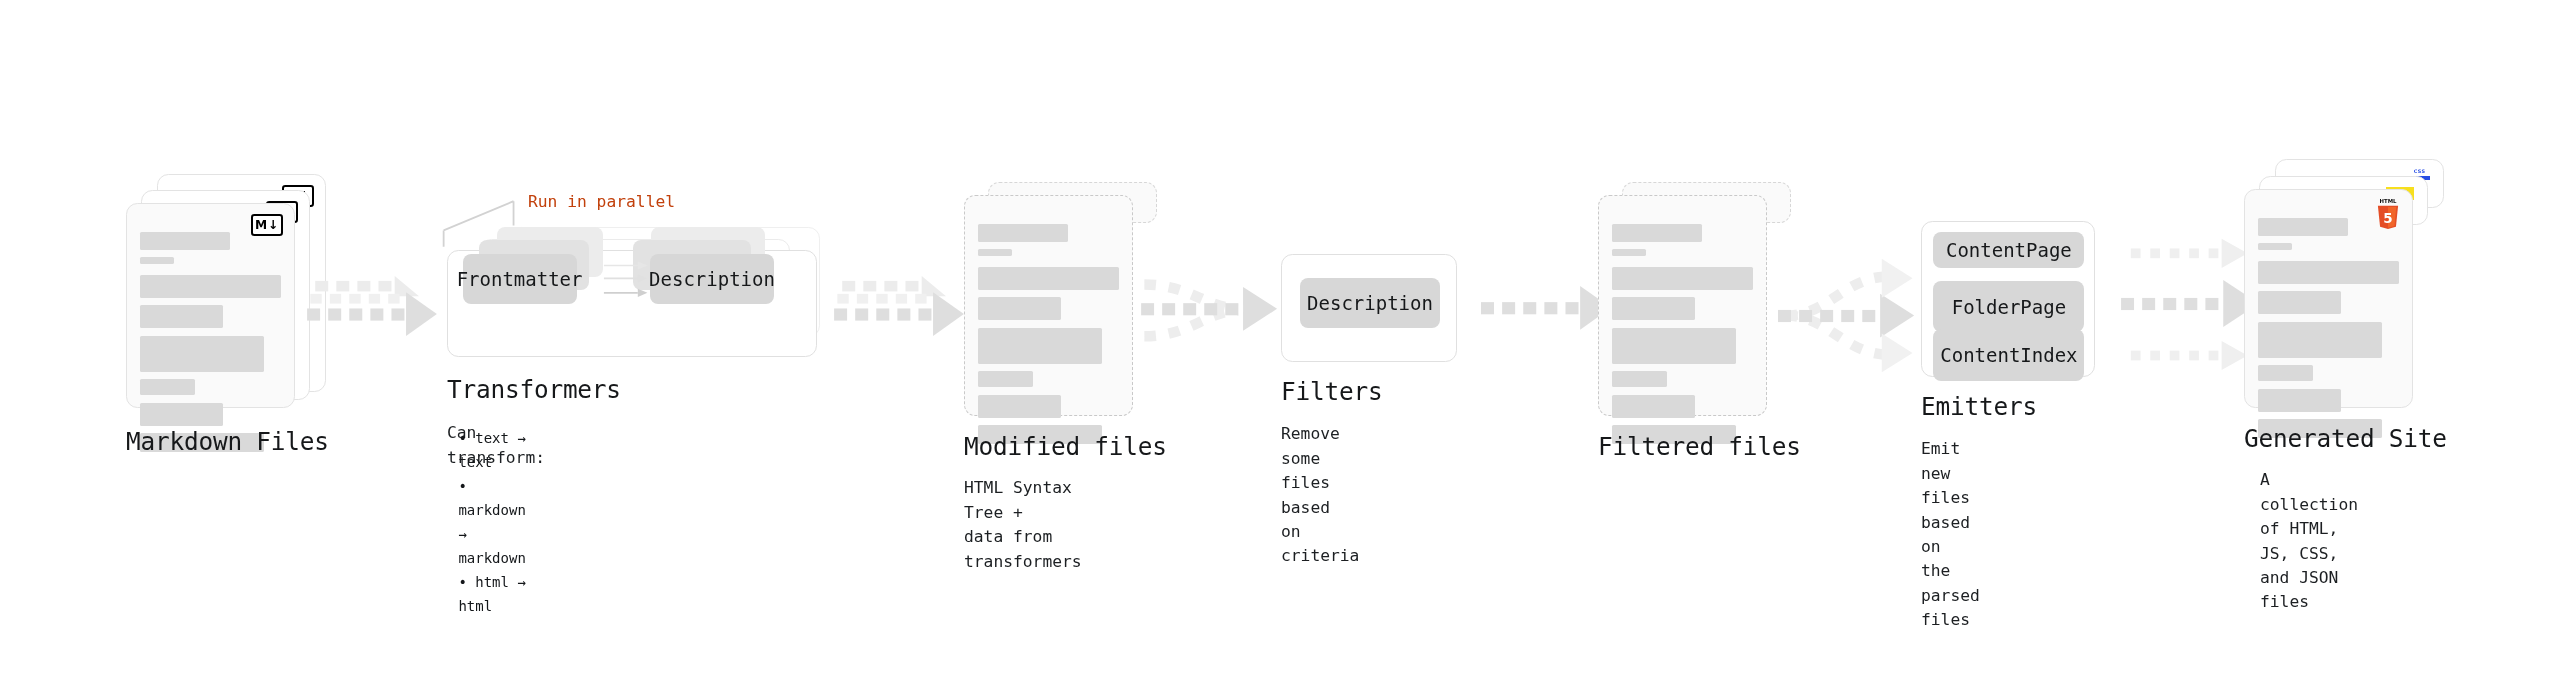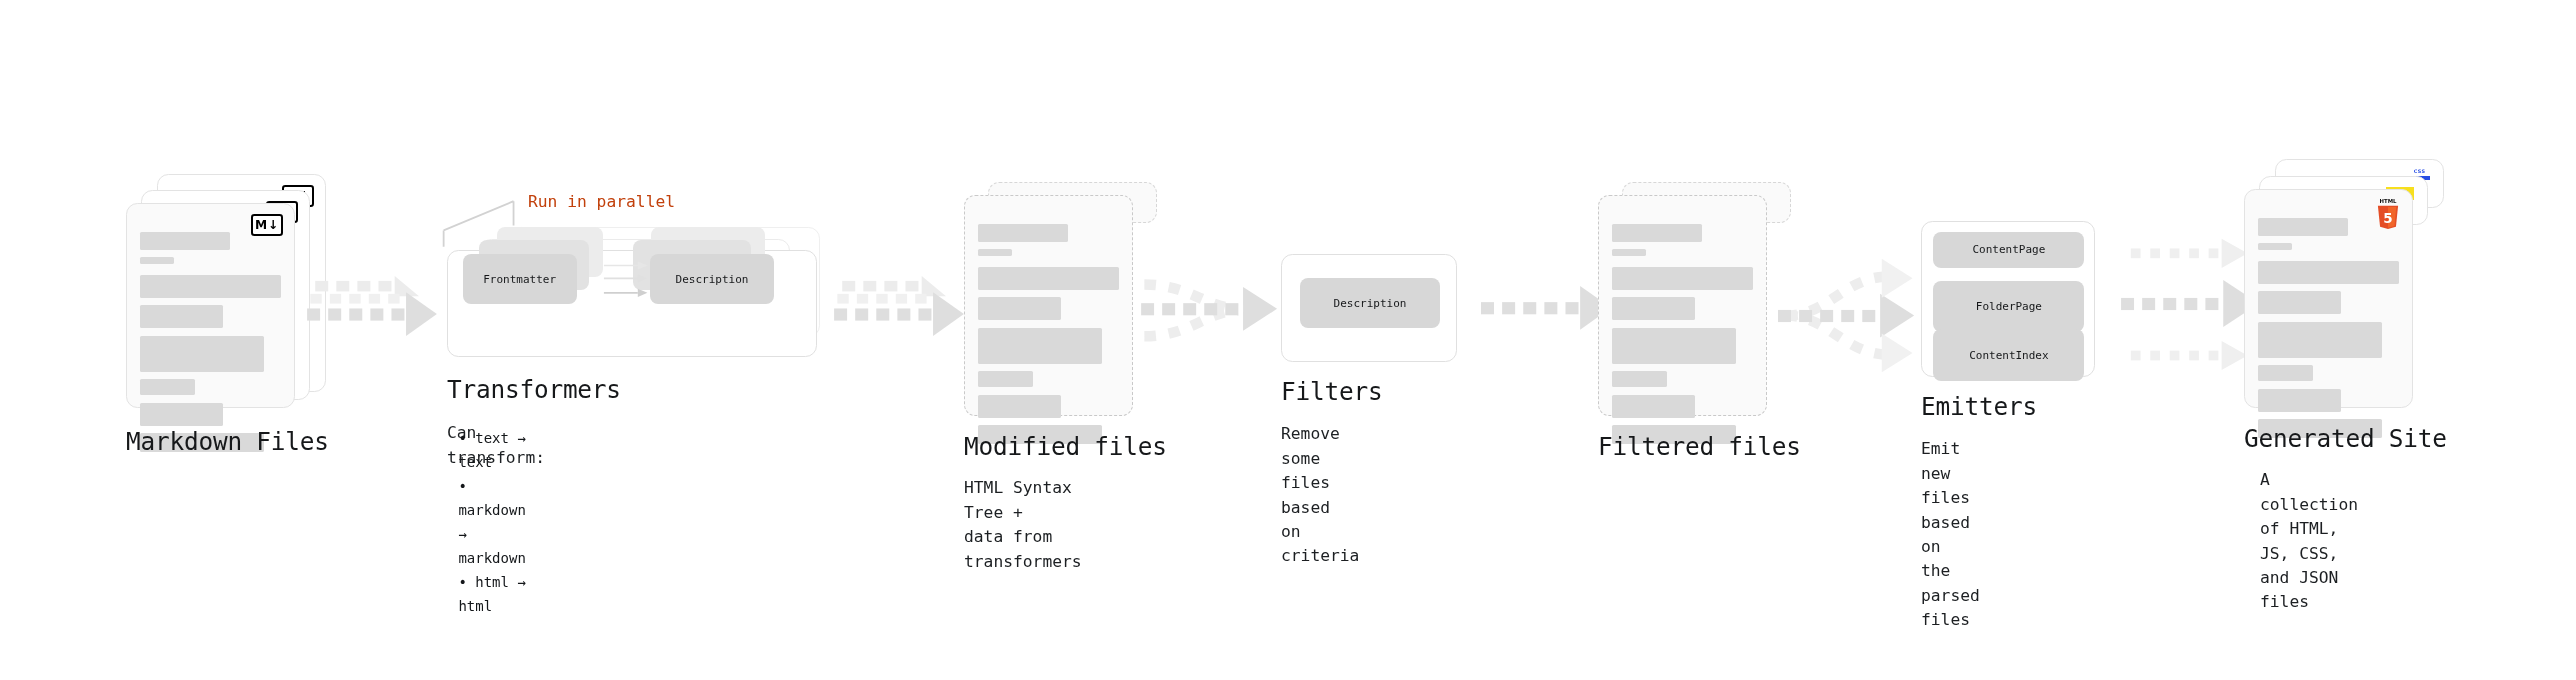--- a/index.html
+++ b/index.html
@@ -133,21 +133,21 @@
     background: #ffffff;
     box-sizing: border-box;
   }
   .chip {
     position: absolute;
     background: #d7d7d7;
     border-radius: 8.1px;
     display: flex;
     align-items: center;
     justify-content: center;
-    font-size: 11px;
+    font-size: 19px;
     color: #16181a;
     white-space: nowrap;
     box-sizing: border-box;
   }
   .chip.faded1 { background: #e2e2e2; }
   .chip.faded2 { background: #ececec; }
 
   .parallel-label {
     position: absolute;
     font-size: 16.3px;

